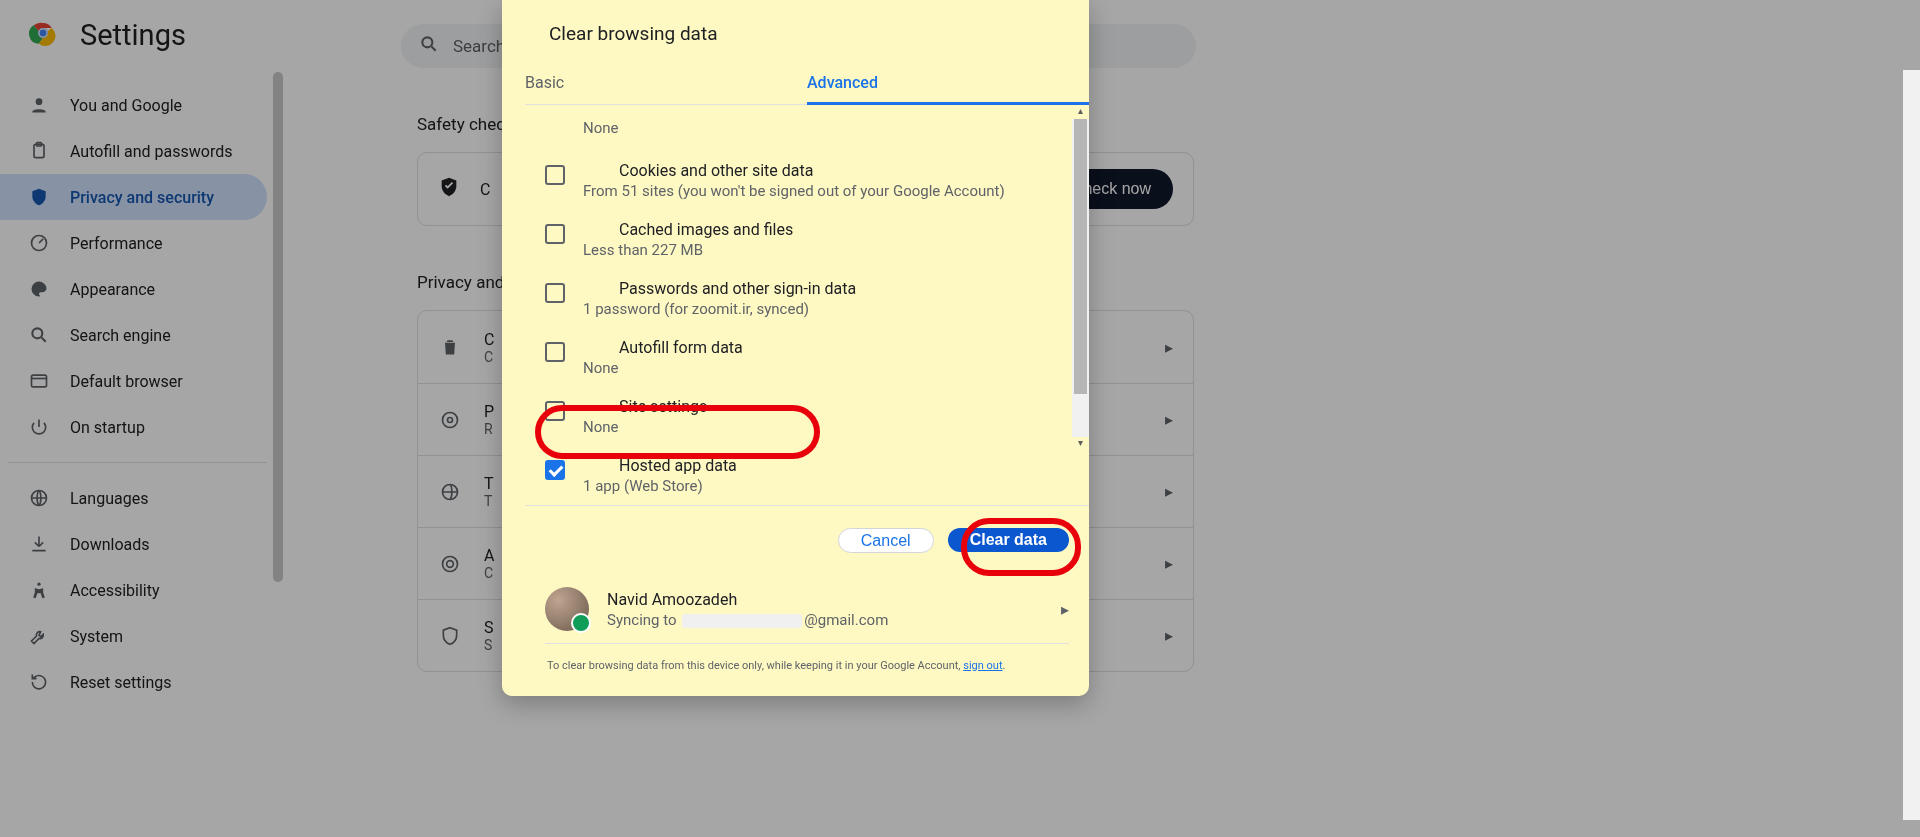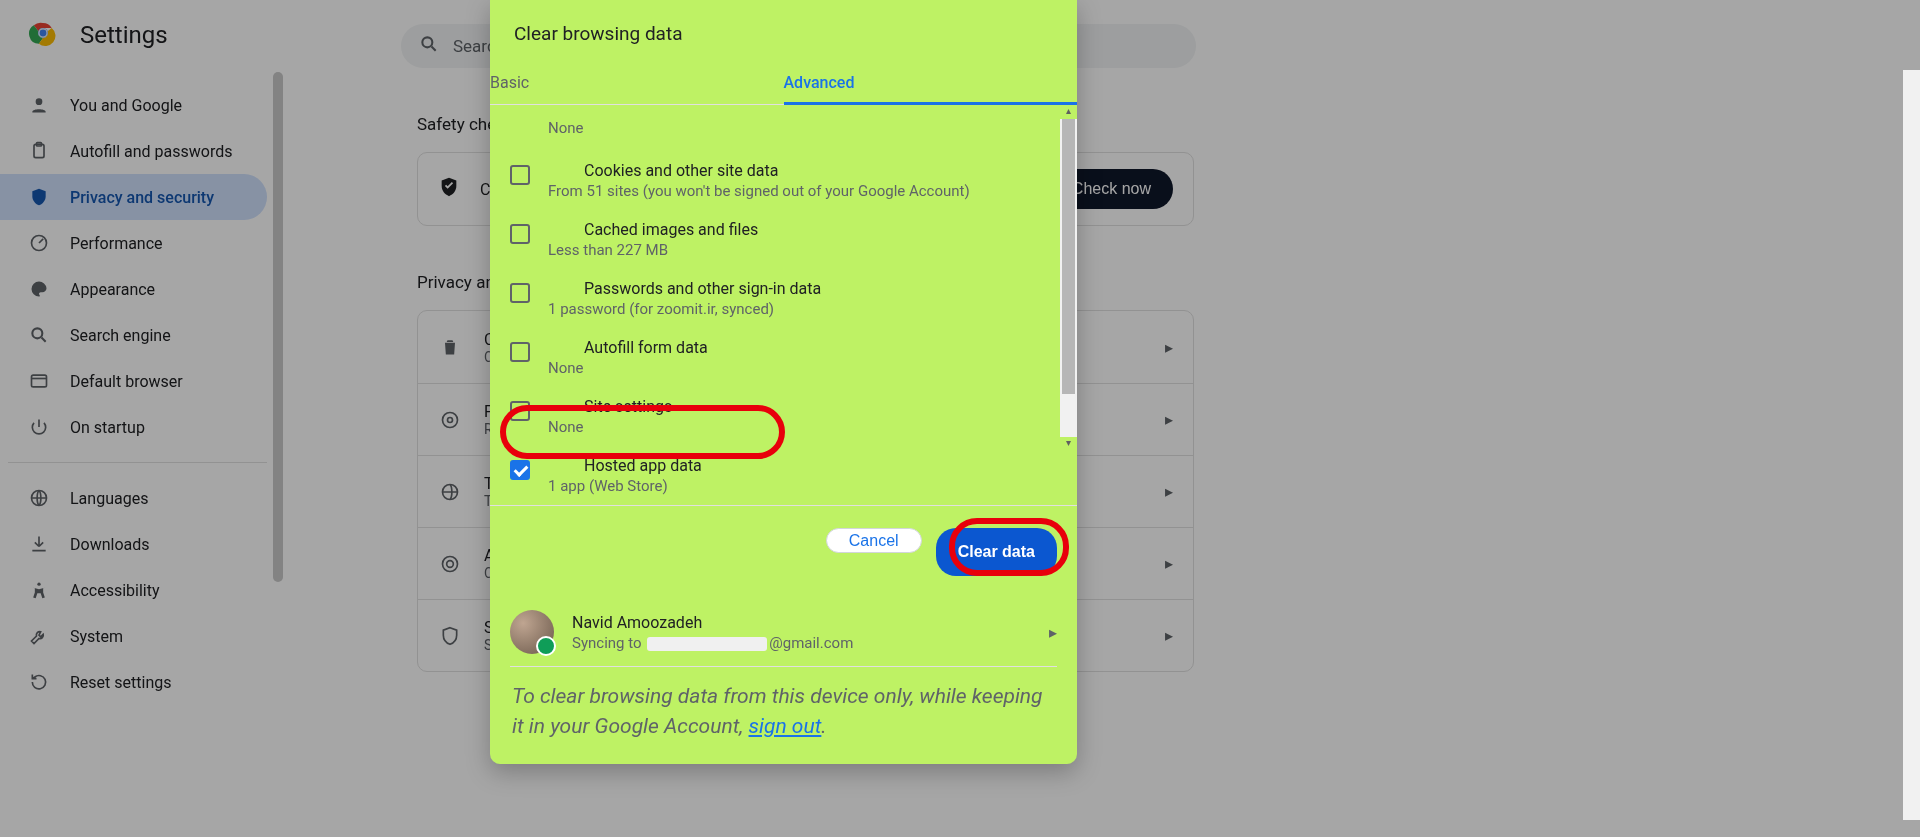--- a/index.html
+++ b/index.html
@@ -21,21 +21,21 @@
   width: 285px;
   padding: 18px 0 0 0;
   position: relative;
 }
 .brand {
   display: flex;
   align-items: center;
   padding: 0 0 24px 28px;
 }
 .brand svg { width: 30px; height: 30px; margin-right: 22px; }
-.brand-title { font-size: 24px; font-weight: 400; color: #202124; }
+.brand-title { font-size: 29px; font-weight: 400; color: #202124; }
 .nav { padding-top: 6px; }
 .nav-item {
   display: flex;
   align-items: center;
   height: 46px;
   padding-left: 28px;
   font-size: 16px;
   color: #202124;
   border-radius: 0 23px 23px 0;
   margin-right: 18px;
@@ -116,26 +116,26 @@
 .list-row .chev { margin-left: auto; color: #5f6368; }
 
 
 .scrim {
   position: absolute; inset: 0;
   background: rgba(0,0,0,0.35);
 }
 .dialog {
   position: absolute;
   top: 0;
-  left: 490px;
+  left: 502px;
   width: 587px;
-  background: #bef264;
+  background: #fef9c3;
   border-radius: 0 0 10px 10px;
   box-shadow: 0 8px 24px rgba(0,0,0,0.25);
-  display: flex; flex-direction: column;
+  display: flex; flex-direction: column; padding-left: 23px;
 }
 .dialog-title {
   font-size: 19px;
   padding: 22px 24px 18px;
   color: #202124;
 }
 .tabs {
   display: flex;
   border-bottom: 1px solid #e0e0e0;
 }
@@ -212,21 +212,21 @@
   display: flex; justify-content: flex-end; gap: 14px;
   padding: 22px 20px;
   position: relative;
 }
 .btn-cancel {
   border:1px solid #d2d6db; background:#fff; color:#1a73e8;
   border-radius: 20px; height:25px; padding:0 22px; font-size:16px;
 }
 .btn-clear {
   border:none; background:#0b57d0; color:#fff; font-weight:600;
-  border-radius: 20px; height:48px; padding:0 22px; font-size:16px;
+  border-radius: 20px; height:24px; padding:0 22px; font-size:16px;
 }
 .callout-clear {
   left: auto; right: 8px; top: 12px;
   width: 120px; height: 58px;
 }
 .account {
   display:flex; align-items:center;
   padding: 12px 20px 0 20px;
 }
 .avatar {
@@ -237,21 +237,21 @@
 }
 .avatar::after{
   content:""; position:absolute; right:-2px; bottom:-2px;
   width:16px; height:16px; background:#0f9d58; border:2px solid #fff; border-radius:50%;
 }
 .account .line1 { font-size:16px; color:#202124;}
 .account .line2 { font-size:15px; color:#5f6368; margin-top:2px;}
 .account .line2 .redact { display:inline-block; width:120px; height:14px; background:#f0f0f0; vertical-align:middle; border-radius:3px; margin:0 2px;}
 .note {
   padding: 14px 22px 22px 22px;
-  font-size: 21px; color:#5f6368; line-height:1.45;font-style:italic;
+  font-size: 11px; color:#5f6368; line-height:1.45;
 }
 .note a { color:#1a73e8; text-decoration: underline; }
 .right-scroll {
   position:absolute; right:0; top:70px; width:17px; height:750px;
   background:#f1f1f1;
 }
 </style>
 </head>
 <body>
 

